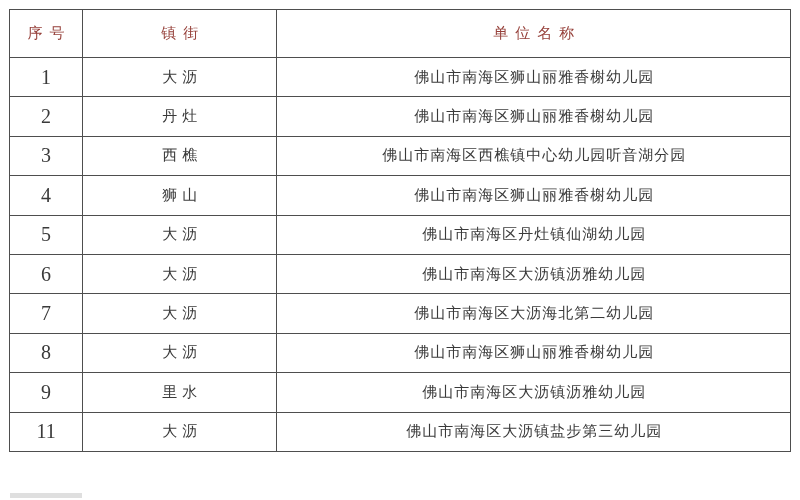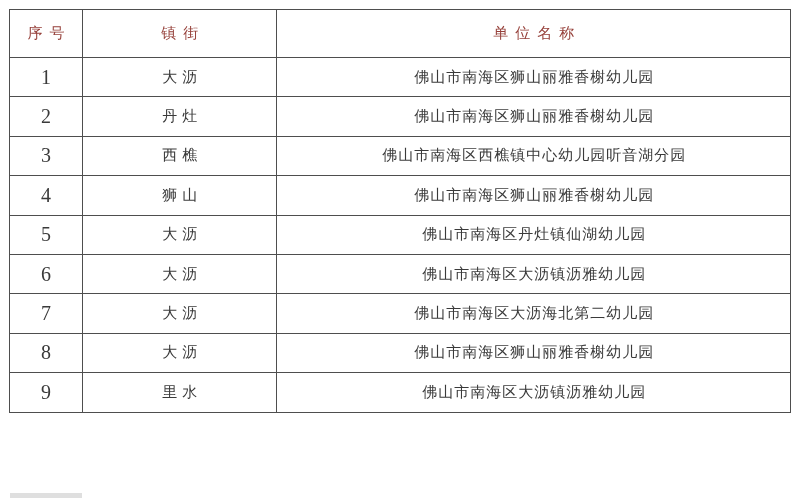--- a/index.html
+++ b/index.html
@@ -122,16 +122,21 @@
     <tr>
       <td class="no-cell">8</td>
       <td class="town-cell">大沥</td>
       <td class="name-cell">佛山市南海区狮山丽雅香榭幼儿园</td>
     </tr>
     <tr>
       <td class="no-cell">9</td>
       <td class="town-cell">里水</td>
       <td class="name-cell">佛山市南海区大沥镇沥雅幼儿园</td>
     </tr>
+    <tr>
+      <td class="no-cell">11</td>
+      <td class="town-cell">大沥</td>
+      <td class="name-cell">佛山市南海区大沥镇盐步第三幼儿园</td>
+    </tr>
   </tbody>
 </table>
 
 <div class="corner-artifact"></div>
 
 </body></html>

